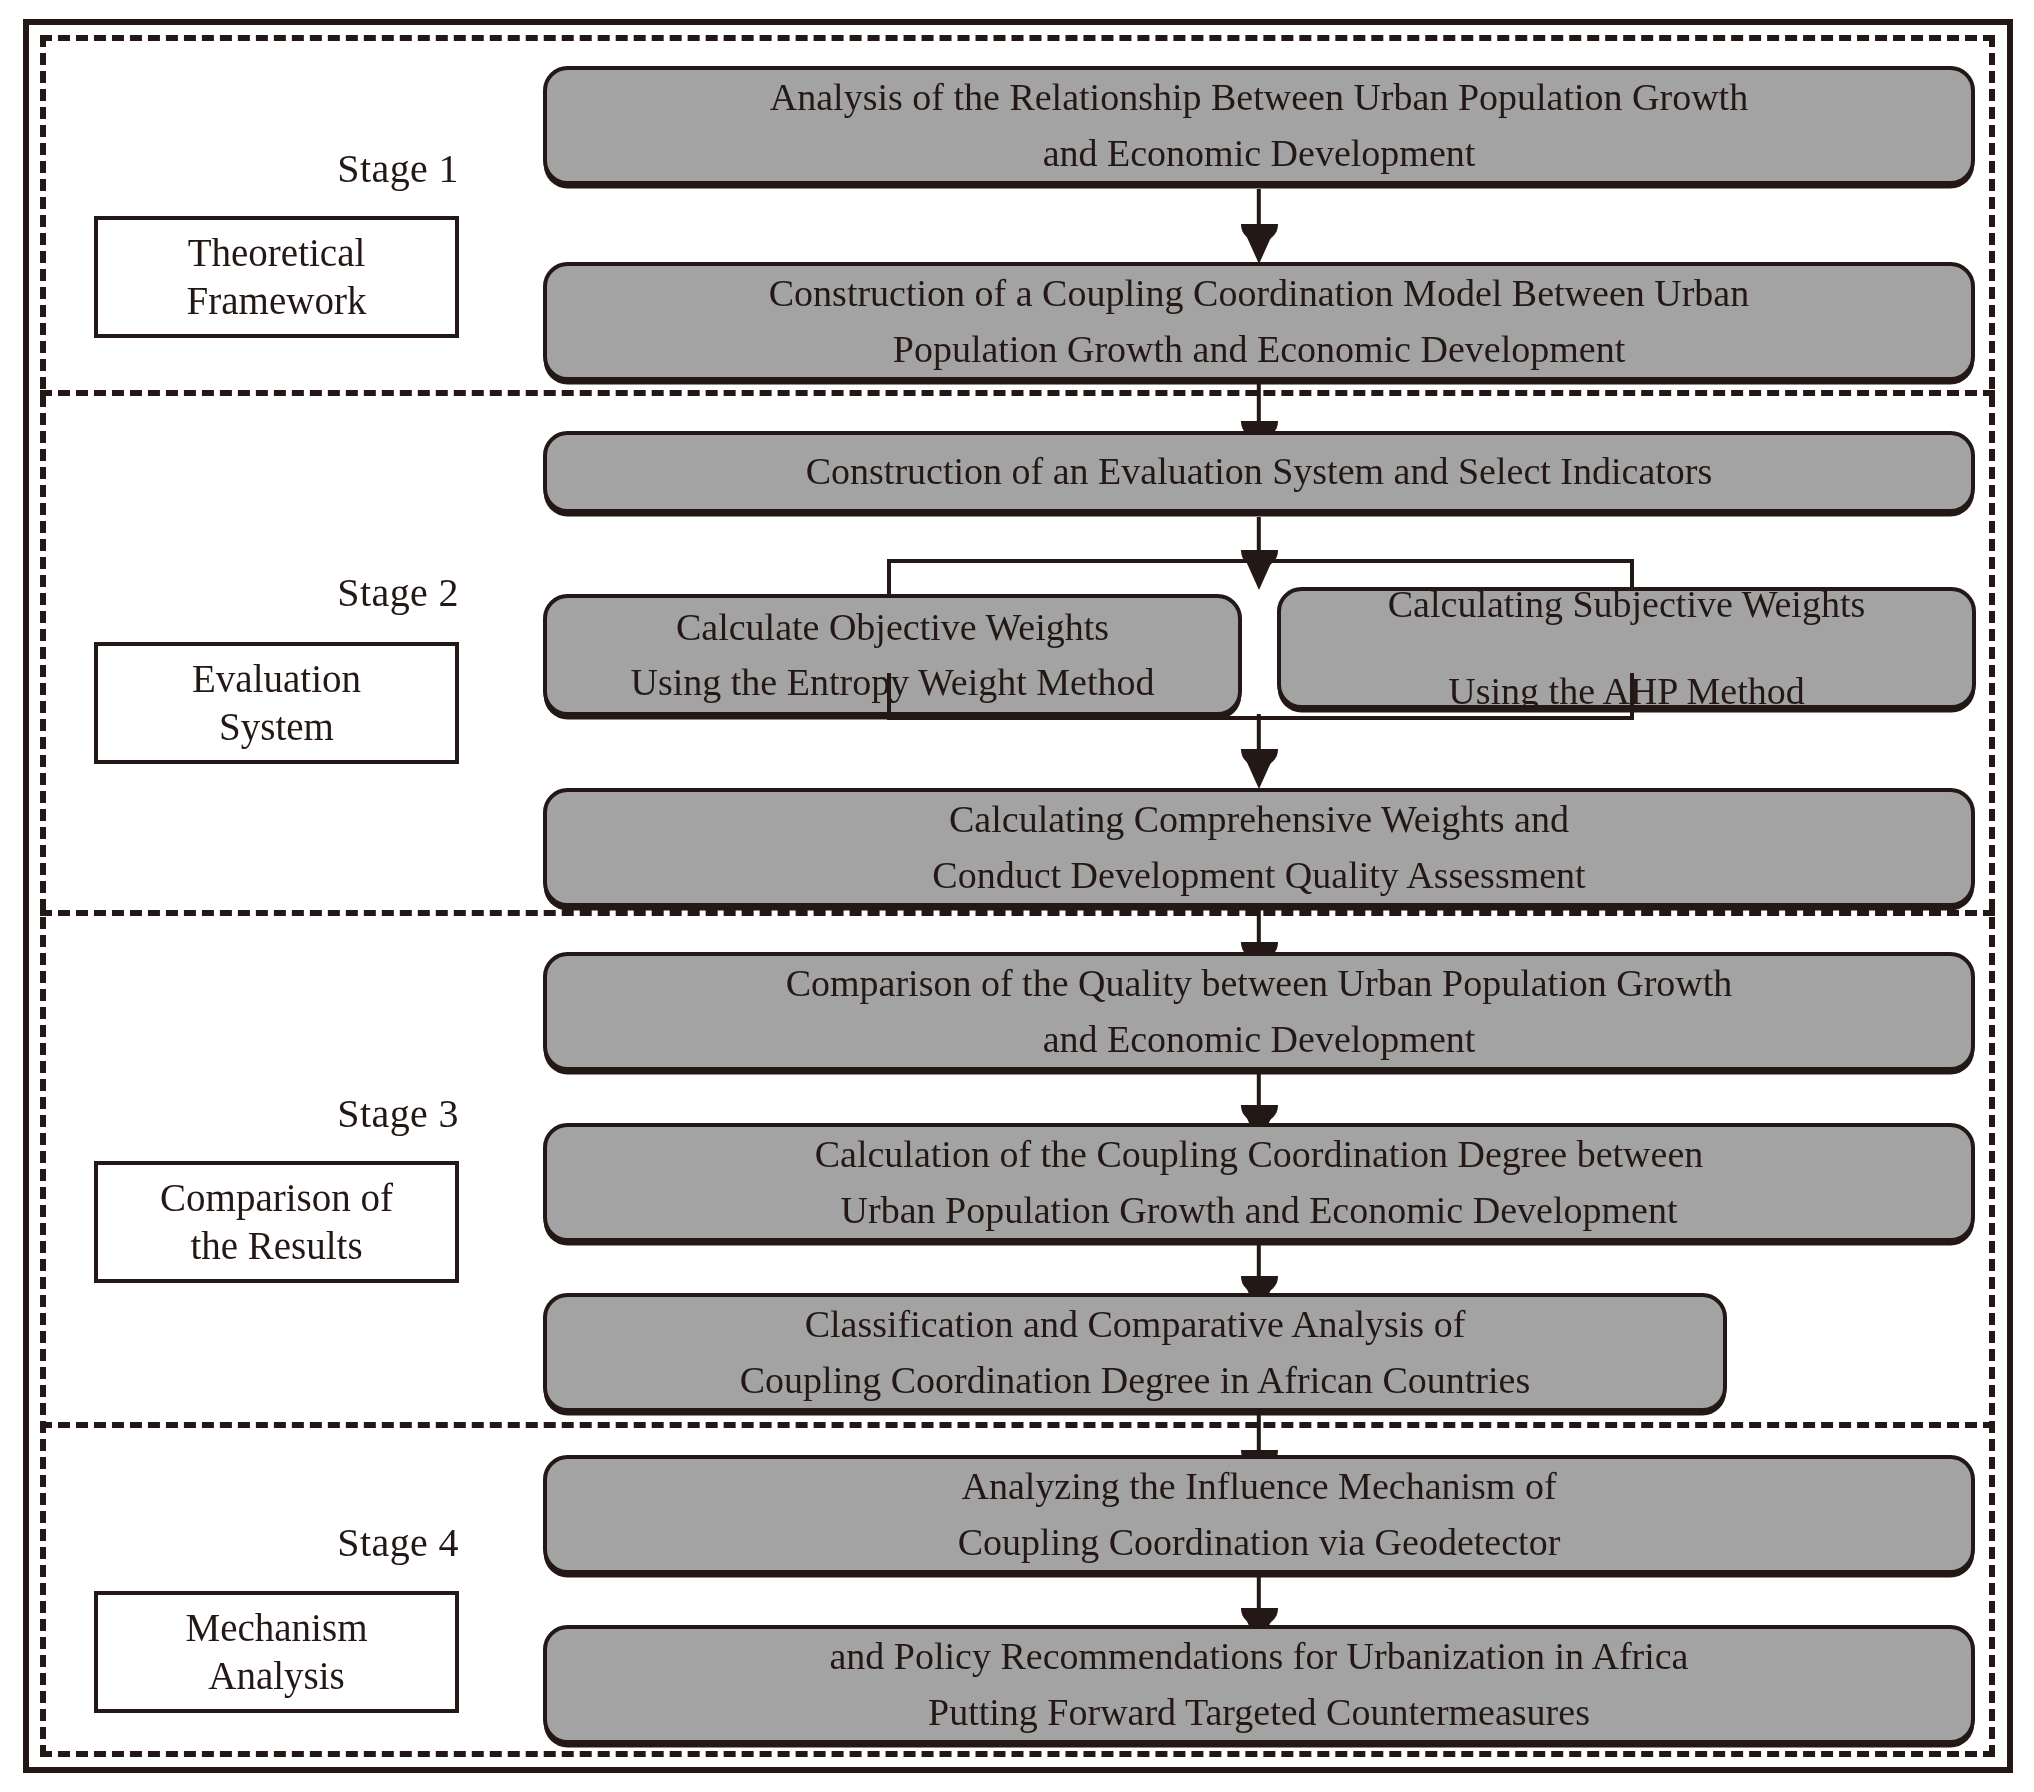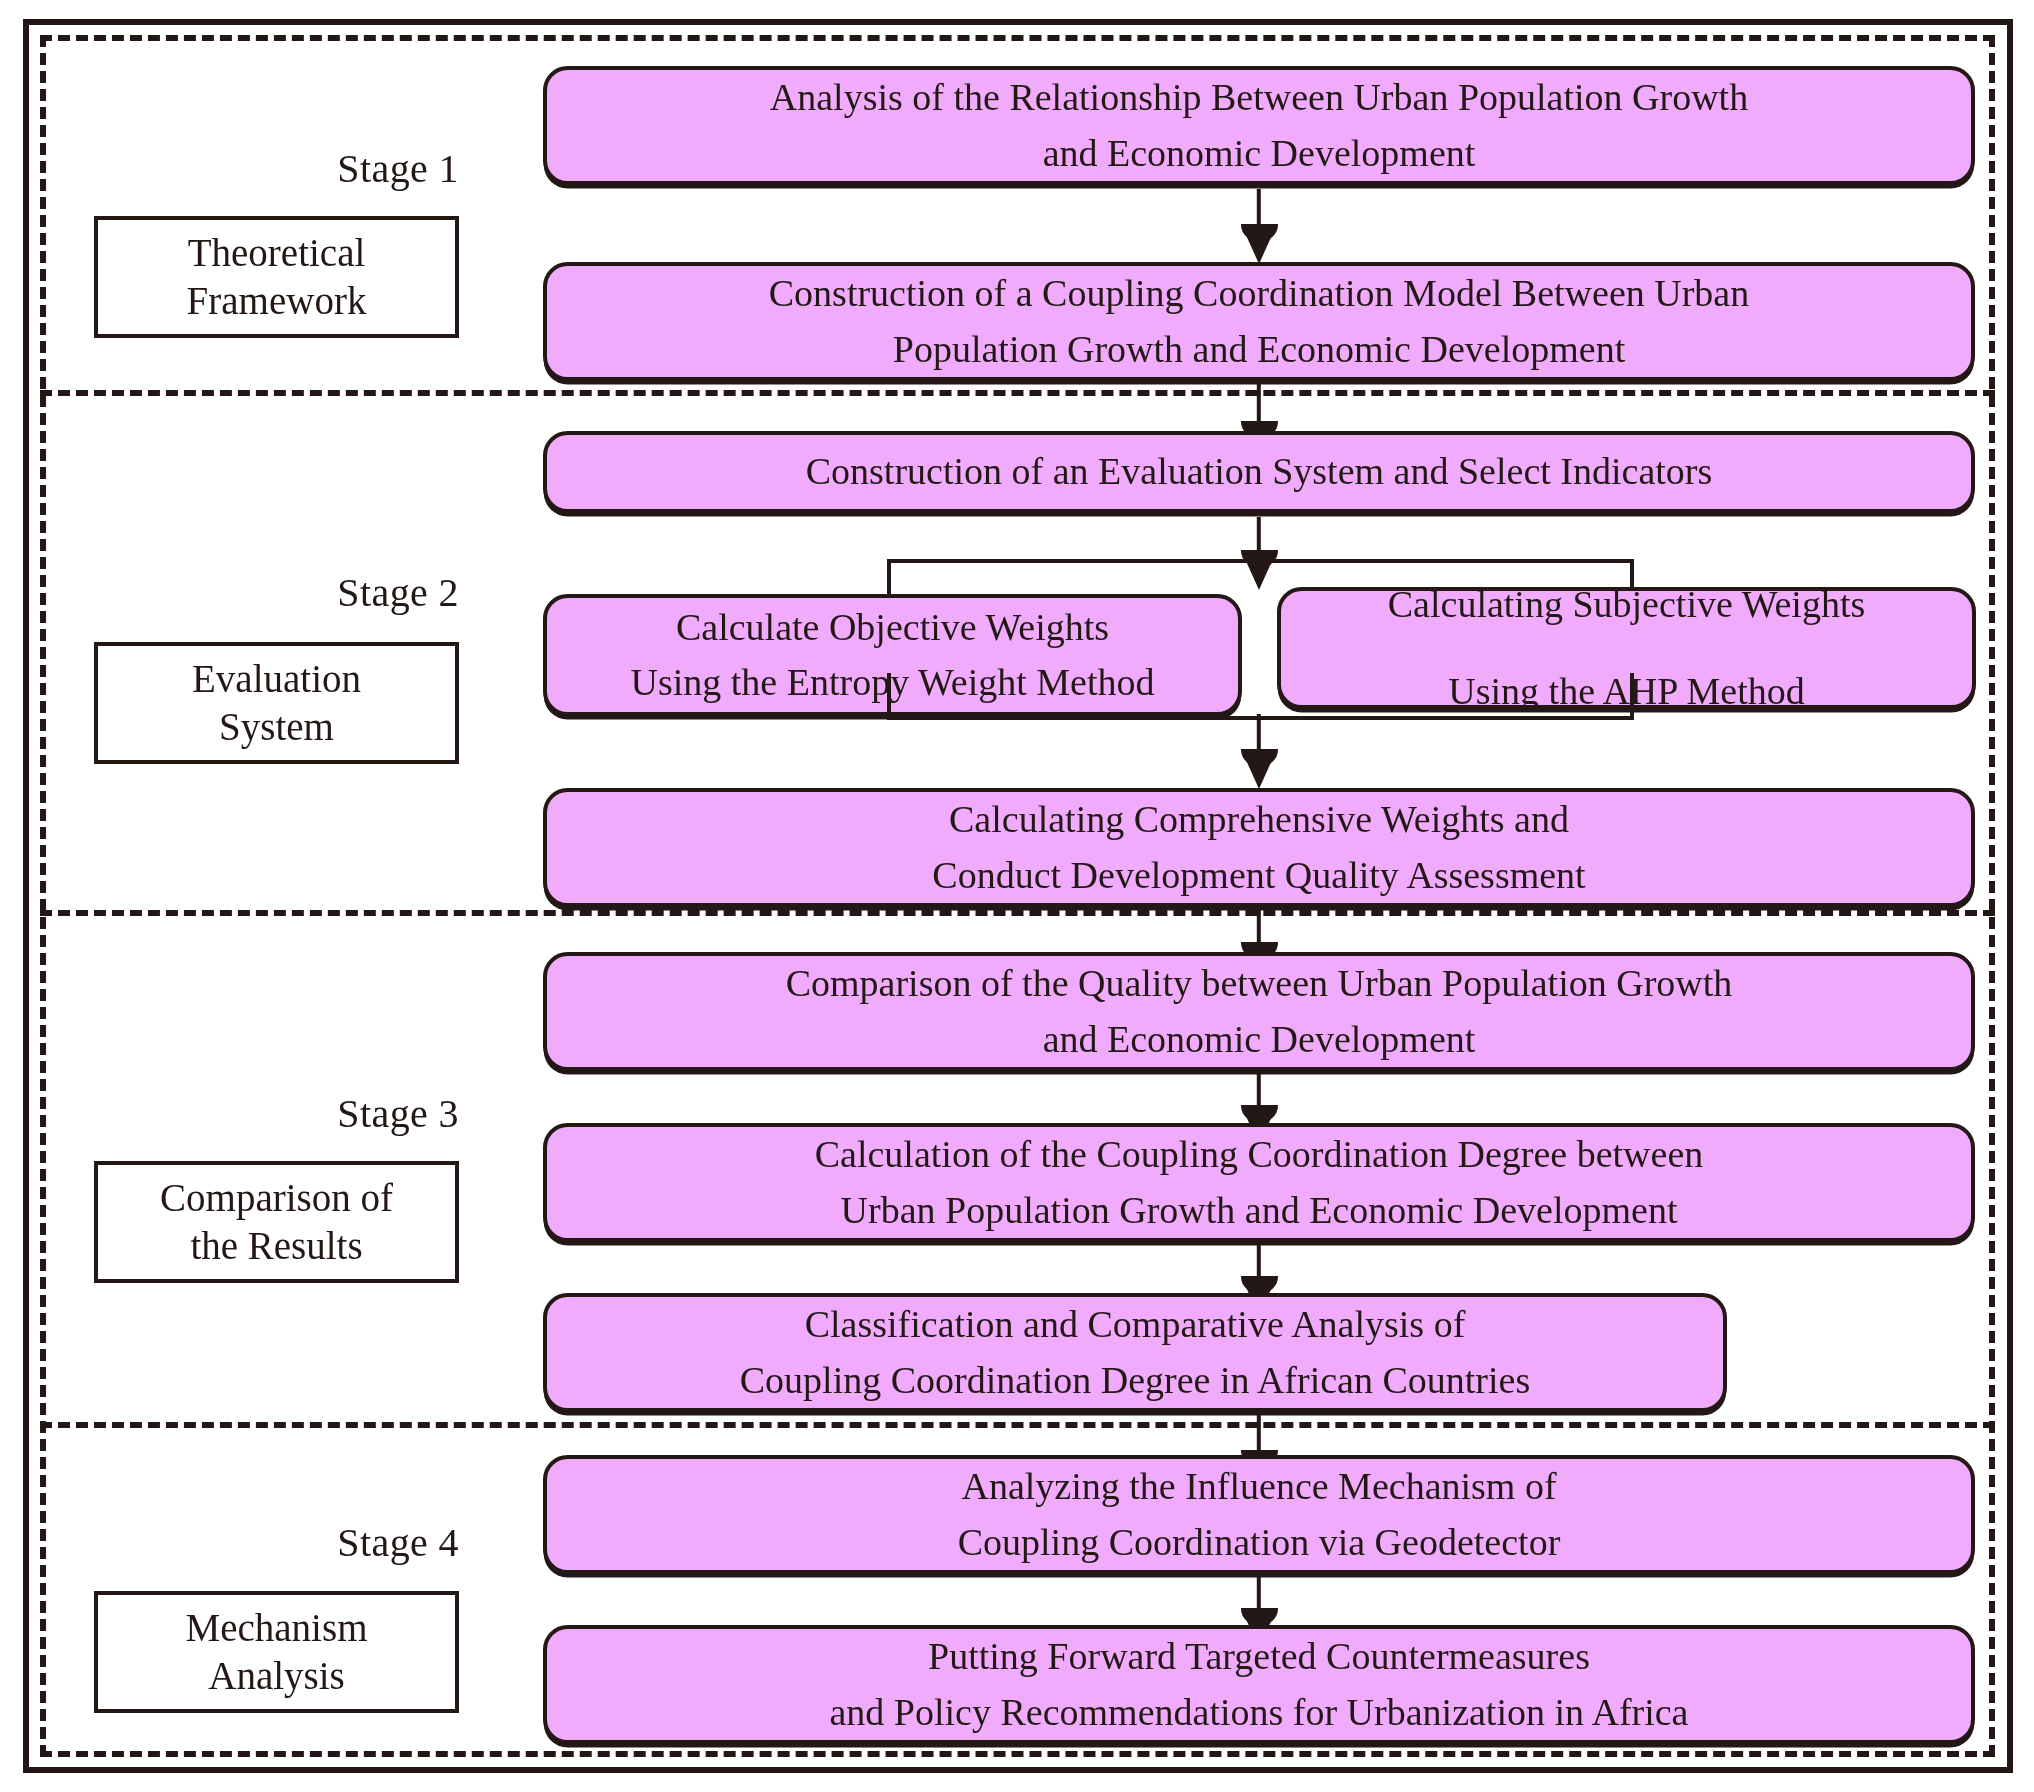--- a/index.html
+++ b/index.html
@@ -71,21 +71,21 @@
     text-align: center;
     font-size: 39px;
     line-height: 1.22;
     padding: 5.2px 7px;
     margin-top: 8px;
   }
 
   
   .proc-box {
     position: absolute;
-    background: #f0abfc;
+    background: #a3a3a3;
     border: 4.4px solid #231815;
     border-radius: 24.5px;
     box-shadow: 0 4.4px 0 -0.9px #231815;
     color: #231815;
     display: flex;
     flex-direction: column;
     align-items: center;
     justify-content: center;
     text-align: center;
     font-size: 38px;
@@ -265,18 +265,18 @@
     <span class="ln">Analyzing the Influence Mechanism of</span>
     <span class="ln">Coupling Coordination via Geodetector</span>
   </div>
 
   <div class="arrow" style="left:1259px; top:1577px; height:73px;">
     <div class="shaft" style="height:40px;"></div>
     <div class="head" style="top:31px;"></div>
   </div>
 
   <div class="proc-box" style="left:543px; top:1625px; width:1432px; height:119px;">
+    <span class="ln">and Policy Recommendations for Urbanization in Africa</span>
     <span class="ln">Putting Forward Targeted Countermeasures</span>
-    <span class="ln">and Policy Recommendations for Urbanization in Africa</span>
   </div>
 
 </div>
 
 
 </body></html>

